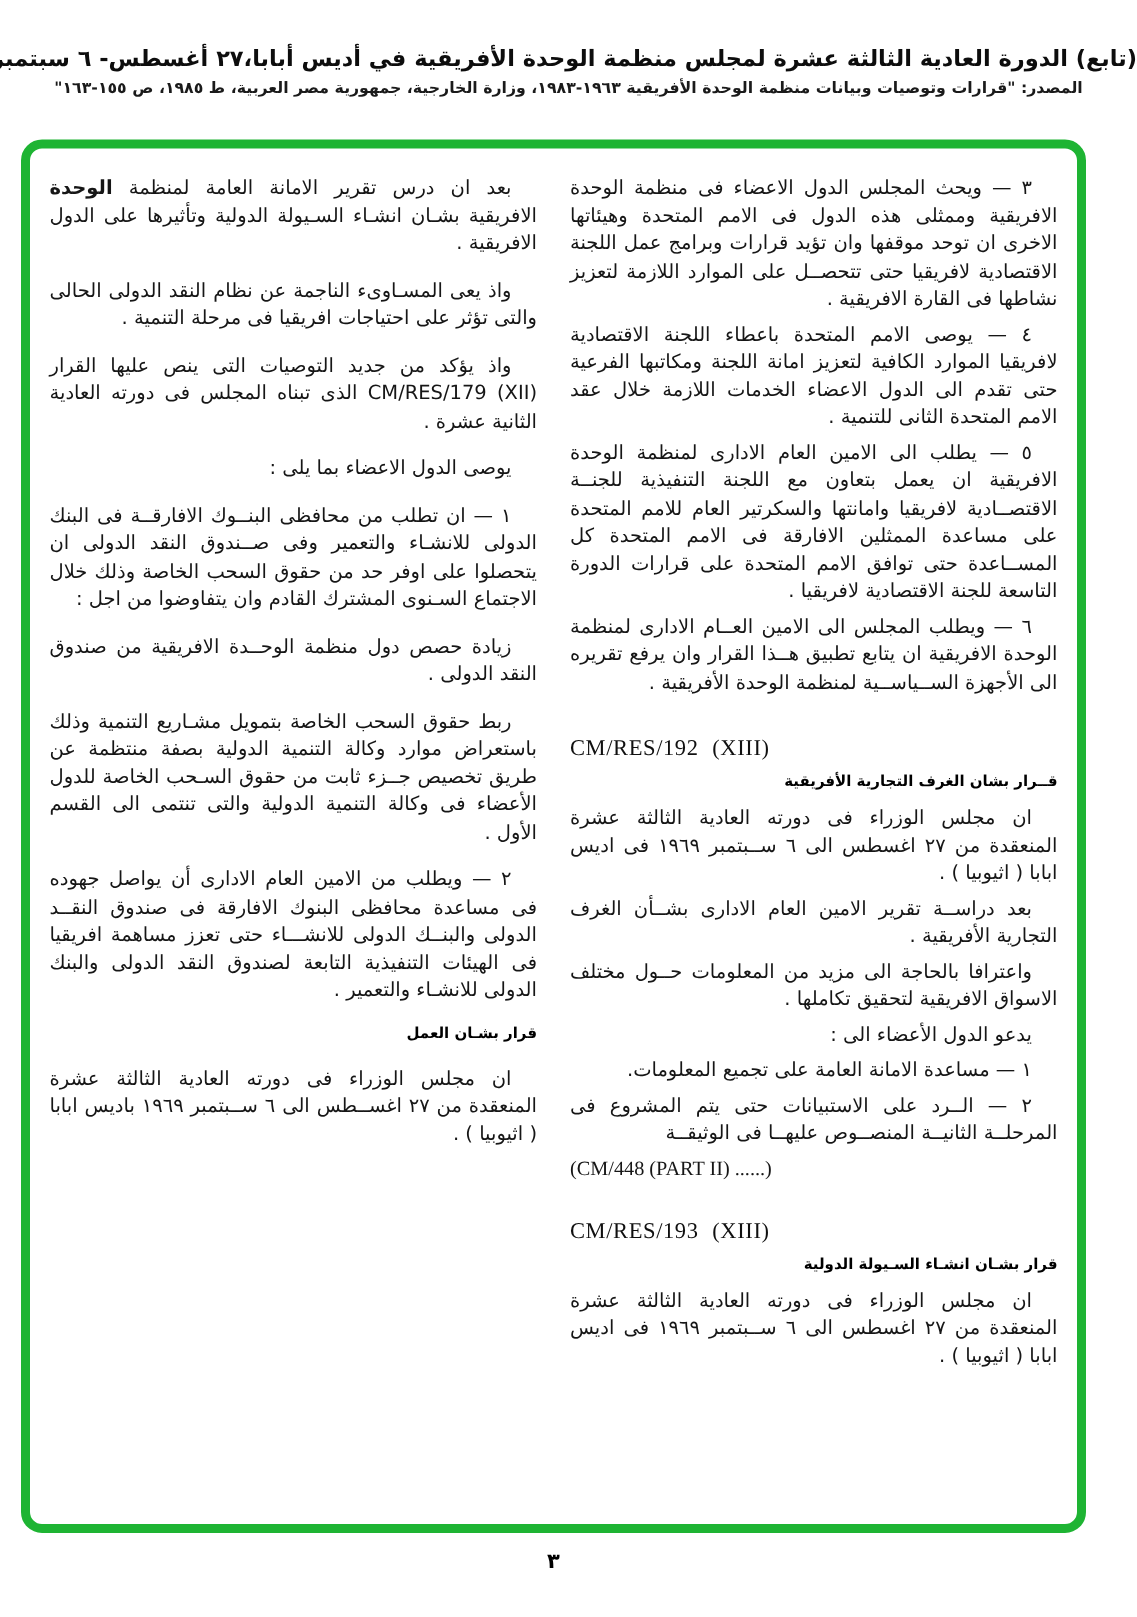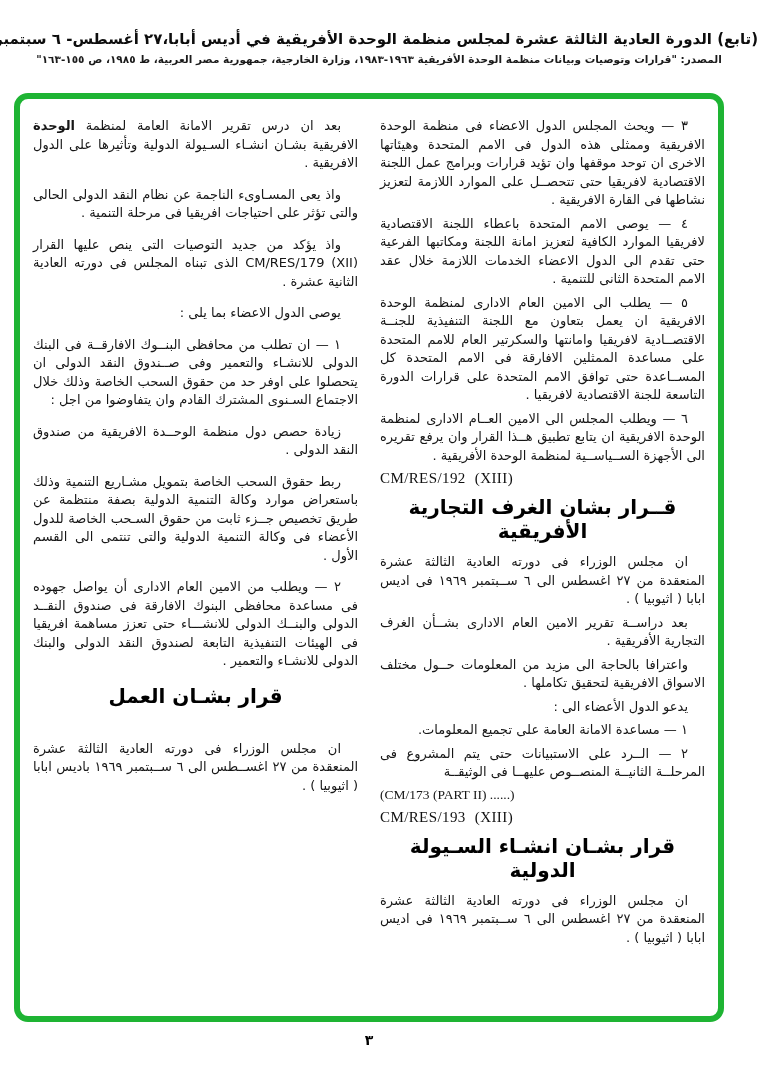--- a/index.html
+++ b/index.html
@@ -59,32 +59,32 @@
     margin: 0 0 5px 0;
   }
   .col-second .block.p { margin-bottom: 13px; }
   .block.ref {
     direction: ltr;
     text-align: left;
     font-family: "Liberation Serif", "DejaVu Serif", serif;
     font-size: 15px;
     letter-spacing: 0.4px;
     word-spacing: 5px;
-    margin: 5px 0 8px 0;
+    margin: 26px 0 8px 0;
     color: #101010;
   }
   .col-second .block.ref { margin-top: 20px; }
   .block.heading {
-    text-align: center;
+    text-align: right;
     font-weight: bold;
-    font-size: 20px;
+    font-size: 10px;
     margin: 4px 0 10px 0;
     color: #000;
   }
-  .col-second .block.heading { margin: 10px 0 32px 0; }
+  .col-second .block.heading { margin: 10px 0 16px 0; }
   .block.ltr {
     direction: ltr;
     text-align: left;
     font-family: "Liberation Serif", "DejaVu Serif", serif;
     font-size: 13.5px;
     margin: 0 0 6px 0;
   }
   .b { font-weight: bold; }
 
   
@@ -114,21 +114,21 @@
           <div class="block p">٥ — يطلب الى الامين العام الادارى لمنظمة الوحدة الافريقية ان يعمل بتعاون مع اللجنة التنفيذية للجنــة الاقتصــادية لافريقيا وامانتها والسكرتير العام للامم المتحدة على مساعدة الممثلين الافارقة فى الامم المتحدة كل المســاعدة حتى توافق الامم المتحدة على قرارات الدورة التاسعة للجنة الاقتصادية لافريقيا .</div>
           <div class="block p">٦ — ويطلب المجلس الى الامين العــام الادارى لمنظمة الوحدة الافريقية ان يتابع تطبيق هــذا القرار وان يرفع تقريره الى الأجهزة الســياســية لمنظمة الوحدة الأفريقية .</div>
           <div class="block ref">CM/RES/192 (XIII)</div>
           <div class="block heading">قــرار بشان الغرف التجارية الأفريقية</div>
           <div class="block p">ان مجلس الوزراء فى دورته العادية الثالثة عشرة المنعقدة من ٢٧ اغسطس الى ٦ ســبتمبر ١٩٦٩ فى اديس ابابا ( اثيوبيا ) .</div>
           <div class="block p">بعد دراســة تقرير الامين العام الادارى بشــأن الغرف التجارية الأفريقية .</div>
           <div class="block p">واعترافا بالحاجة الى مزيد من المعلومات حــول مختلف الاسواق الافريقية لتحقيق تكاملها .</div>
           <div class="block p">يدعو الدول الأعضاء الى :</div>
           <div class="block p">١ — مساعدة الامانة العامة على تجميع المعلومات.</div>
           <div class="block p">٢ — الــرد على الاستبيانات حتى يتم المشروع فى المرحلــة الثانيــة المنصــوص عليهــا فى الوثيقــة</div>
-          <div class="block ltr">(CM/173 (PART II) ......)</div>
+          <div class="block ltr">(CM/448 (PART II) ......)</div>
           <div class="block ref">CM/RES/193 (XIII)</div>
           <div class="block heading">قرار بشـان انشـاء السـيولة الدولية</div>
           <div class="block p">ان مجلس الوزراء فى دورته العادية الثالثة عشرة المنعقدة من ٢٧ اغسطس الى ٦ ســبتمبر ١٩٦٩ فى اديس ابابا ( اثيوبيا ) .</div>
         </section>
       <section class="col col-second" id="col-second">
           <div class="block p"><span>بعد ان درس تقرير الامانة العامة لمنظمة </span><span class="b">الوحدة</span><span> الافريقية بشـان انشـاء السـيولة الدولية وتأثيرها على الدول الافريقية .</span></div>
           <div class="block p">واذ يعى المسـاوىء الناجمة عن نظام النقد الدولى الحالى والتى تؤثر على احتياجات افريقيا فى مرحلة التنمية .</div>
           <div class="block p">واذ يؤكد من جديد التوصيات التى ينص عليها القرار ⁦CM/RES/179 (XII)⁩ الذى تبناه المجلس فى دورته العادية الثانية عشرة .</div>
           <div class="block p">يوصى الدول الاعضاء بما يلى :</div>
           <div class="block p">١ — ان تطلب من محافظى البنــوك الافارقــة فى البنك الدولى للانشـاء والتعمير وفى صــندوق النقد الدولى ان يتحصلوا على اوفر حد من حقوق السحب الخاصة وذلك خلال الاجتماع السـنوى المشترك القادم وان يتفاوضوا من اجل :</div>

